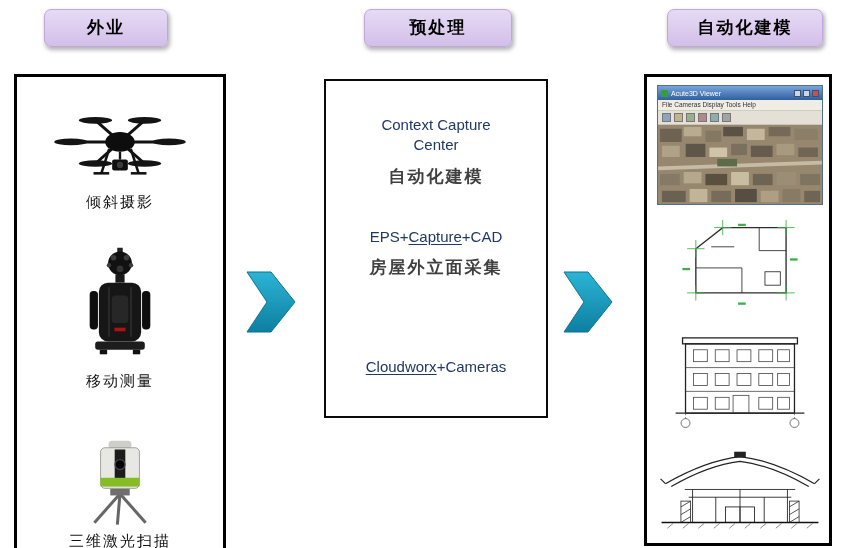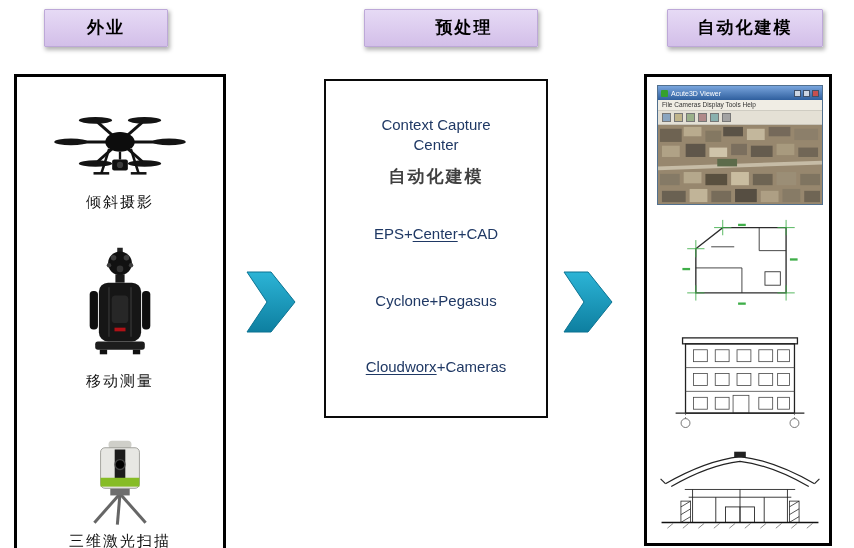--- a/index.html
+++ b/index.html
@@ -3,26 +3,26 @@
 <meta charset="utf-8">
 <style>
   html,body{margin:0;padding:0;background:#ffffff;}
   body{font-family:"Liberation Sans","DejaVu Sans",sans-serif;}
   .canvas{position:relative;width:854px;height:548px;background:#ffffff;overflow:hidden;}
 
   
   .hdr{
     position:absolute;top:9px;height:36px;line-height:36px;text-align:center;
     background:linear-gradient(#e6daf5,#d3bfe9);
-    border:1px solid #bda8d8;border-radius:1px;
+    border:1px solid #bda8d8;border-radius:7px;
     box-shadow:1.5px 2.5px 4px rgba(0,0,0,.30);
     font-size:17px;font-weight:bold;color:#000;letter-spacing:2px;
   }
   .hdr1{left:44px;width:122px;}
-  .hdr2{left:364px;width:146px;padding-left:26px;}
+  .hdr2{left:364px;width:146px;}
   .hdr3{left:667px;width:154px;}
 
   
   .col{position:absolute;background:#fff;box-sizing:border-box;}
   .col1{left:14px;top:74px;width:212px;height:492px;border:3px solid #000;
         display:flex;flex-direction:column;align-items:center;justify-content:space-between;
         padding:10px 6px 12px;}
   .col2{left:324px;top:79px;width:224px;height:339px;border:2px solid #0a0a0a;
         display:flex;flex-direction:column;justify-content:space-between;
         padding:34px 10px 30px;}
@@ -165,24 +165,24 @@
   <svg class="arrow arrow2" viewBox="0 0 54 64">
     <polygon points="4,2 28,2 52,32 28,62 4,62 24,32" fill="url(#tg)" stroke="#0b7392" stroke-width="1"></polygon>
   </svg>
 
   <div class="col col2">
     <div class="proc-group">
       <div class="tool">Context Capture Center</div>
       <div class="task">自动化建模</div>
     </div>
     <div class="proc-group">
-      <div class="tool"><span>EPS+</span><span class="u">Center</span><span>+CAD</span></div>
+      <div class="tool"><span>EPS+</span><span class="u">Capture</span><span>+CAD</span></div>
+      <div class="task">房屋外立面采集</div>
     </div>
     <div class="proc-group">
-      <div class="tool">Cyclone+Pegasus</div>
     </div>
     <div class="proc-group">
       <div class="tool"><span class="u">Cloudworx</span><span>+Cameras</span></div>
     </div>
   </div>
 
   <div class="col col3">
 
     <div class="viewer">
       <div class="vtitle">

